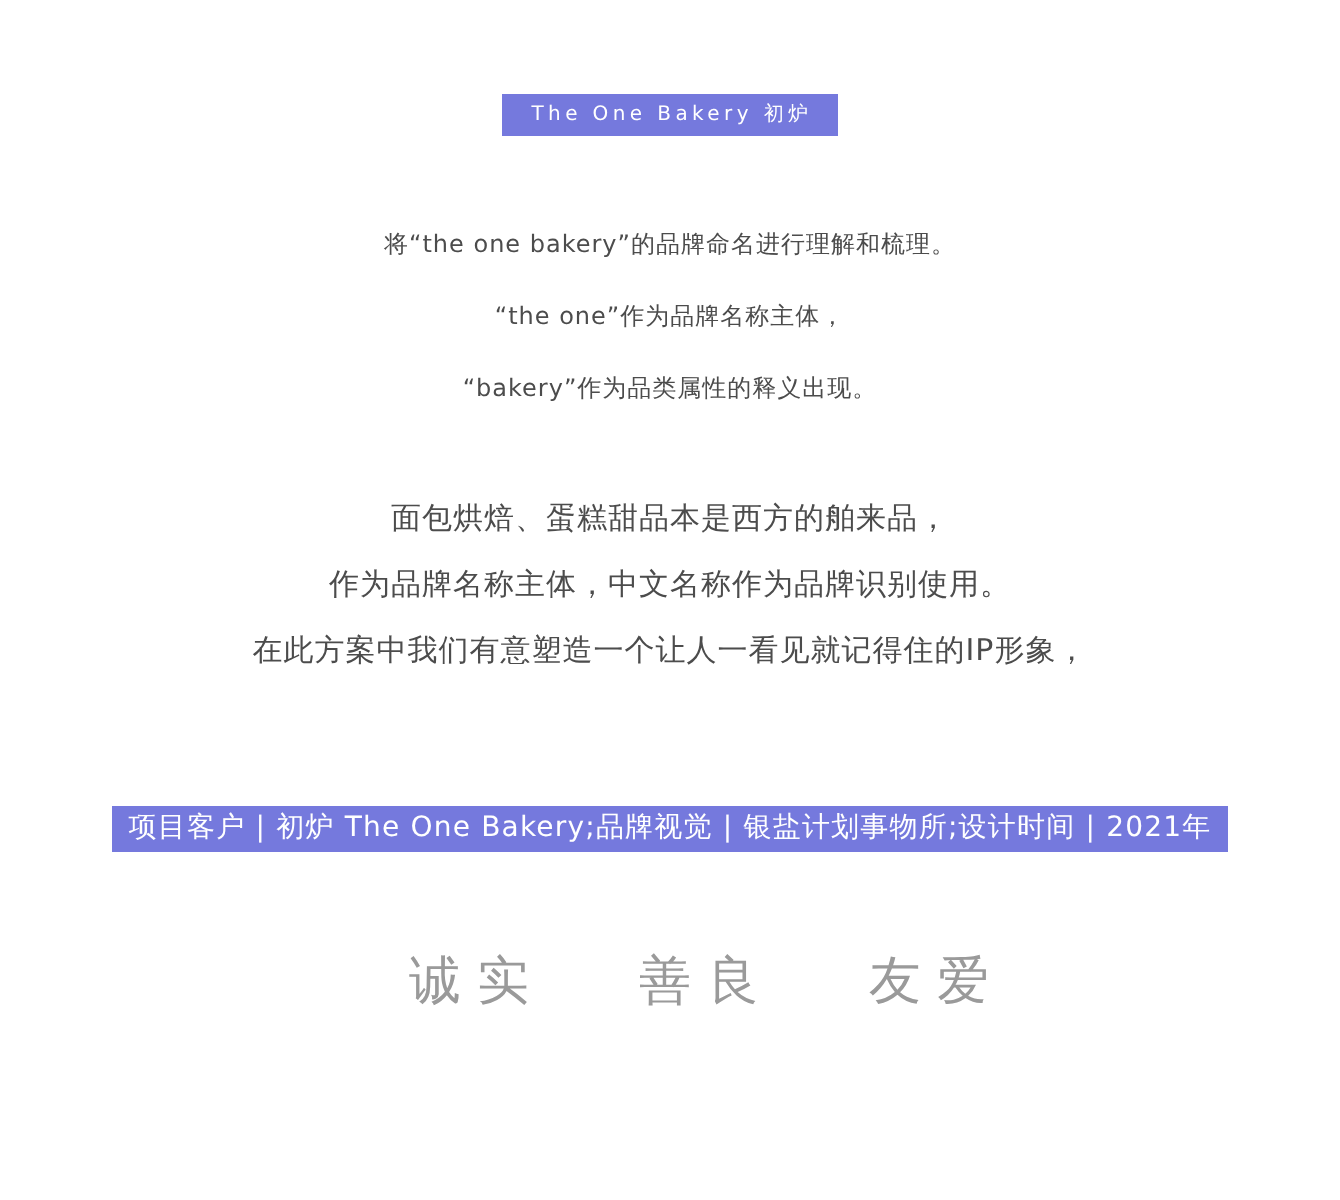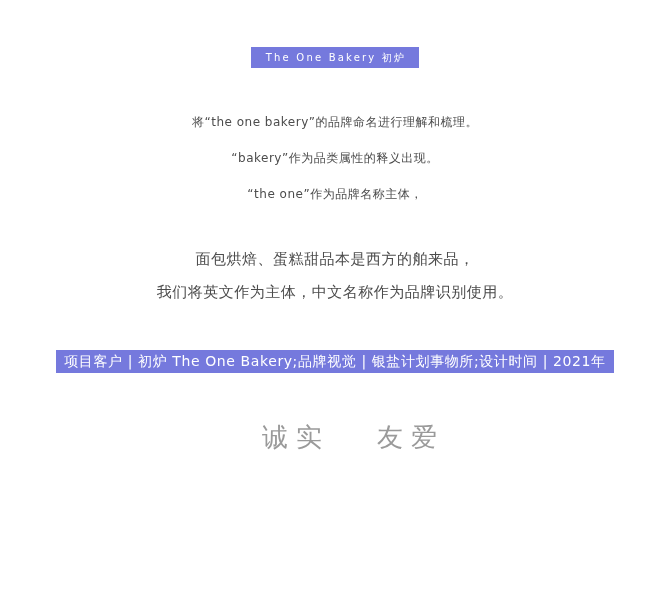--- a/index.html
+++ b/index.html
@@ -41,21 +41,21 @@
     letter-spacing: 0.5px;
   }
   .body-par {
     margin-top: 31px;
     font-size: 15px;
     line-height: 33px;
     color: var(--body-text);
     letter-spacing: 0.5px;
   }
   .banner-wrap {
-    margin-top: 41px;
+    margin-top: 61px;
   }
   .banner {
     display: inline-block;
     background: var(--accent);
     color: #ffffff;
     font-size: 14px;
     letter-spacing: 0.6px;
     padding: 4px 8px;
     line-height: 15px;
     white-space: nowrap;
@@ -76,31 +76,33 @@
 </style>
 </head>
 <body>
 
 <div class="page">
 
   <div class="badge">The One Bakery 初炉</div>
 
   <div class="intro">
     <div>将“the one bakery”的品牌命名进行理解和梳理。</div>
+    <div>“the one”作为品牌名称主体，</div>
     <div>“bakery”作为品类属性的释义出现。</div>
-    <div>“the one”作为品牌名称主体，</div>
   </div>
 
   <div class="body-par">
     <div>面包烘焙、蛋糕甜品本是西方的舶来品，</div>
-    <div>我们将英文作为主体，中文名称作为品牌识别使用。</div>
+    <div>作为品牌名称主体，中文名称作为品牌识别使用。</div>
+    <div>在此方案中我们有意塑造一个让人一看见就记得住的IP形象，</div>
   </div>
 
   <div class="banner-wrap">
     <div class="banner">项目客户 | 初炉 The One Bakery;品牌视觉 | 银盐计划事物所;设计时间 | 2021年</div>
   </div>
 
   <div class="keywords">
     <span>诚实</span>
+    <span>善良</span>
     <span>友爱</span>
   </div>
 
 </div>
 
 </body></html>

